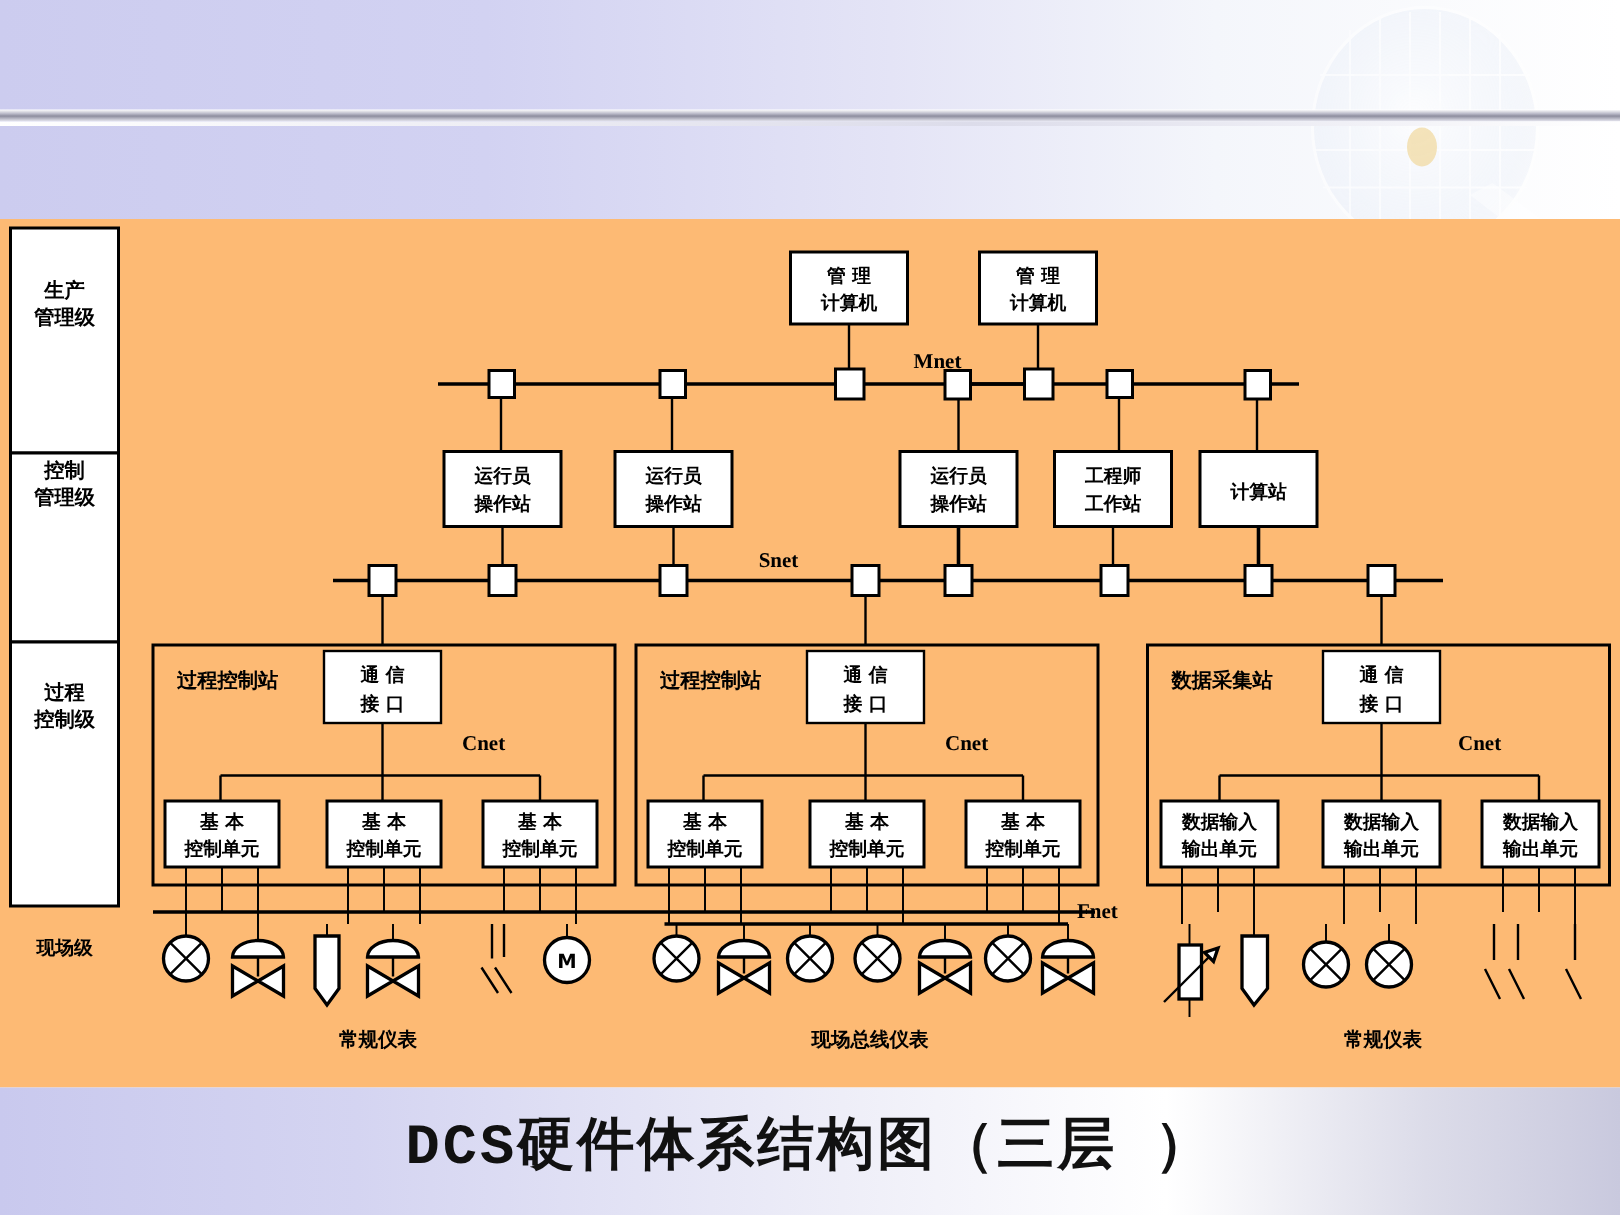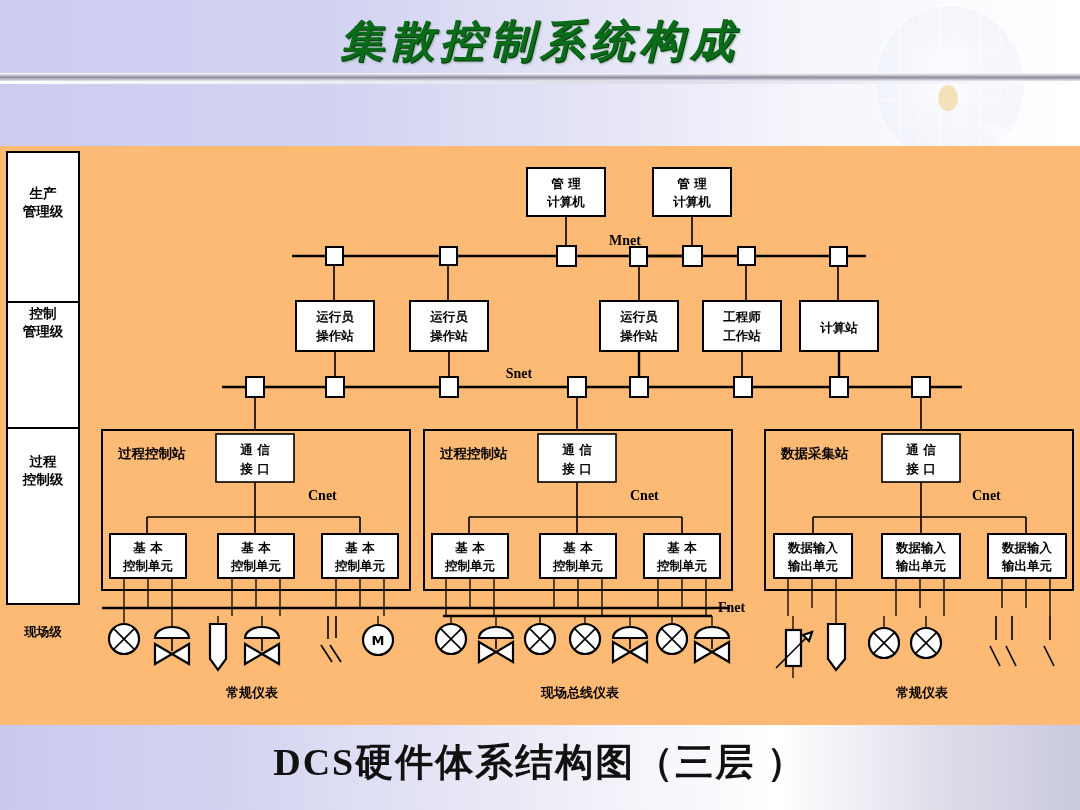--- a/index.html
+++ b/index.html
@@ -37,21 +37,21 @@
     text-shadow:1px 1px 0 #063f0d, 2px 2px 2px rgba(0,80,0,.30);
   }
 
   
   #caption-band{
     position:absolute; left:0; top:725px; width:1080px; height:85px;
     background:linear-gradient(to right,#c9c9ee 0%,#d4d4f1 22%,#eeeef8 52%,#ffffff 72%,#dcdce9 88%,#c9c9de 100%);
   }
   #caption-text{
     position:absolute; left:0; top:12px; width:1080px; text-align:center;
-    font-family:Liberation Serif, serif; font-size:38px; font-weight:bold;
+    font-family:Liberation Mono, monospace; font-size:38px; font-weight:bold;
     color:#111; letter-spacing:2px;
   }
 
   
   #diagram{
     position:absolute; left:0; top:146px; width:1080px; height:579px;
     background:#fdba74;
   }
   #diagram svg{ display:block; }
 
@@ -95,21 +95,20 @@
       <path d="M50 70 L190 70"></path>
         <path d="M46 95 L194 95"></path>
         <path d="M46 120 L194 120"></path>
         <path d="M52 145 L188 145"></path>
     </g>
     <ellipse cx="118" cy="118" rx="10" ry="13" fill="#e8b94a" opacity=".75"></ellipse>
     <path d="M150 150 L235 215 L250 205 L165 142 Z" fill="#ffffff" opacity=".55"></path>
   </svg>
   <div id="header-rule"></div>
   <div id="header-rule2"></div>
-  <div id="page-title">集散控制系统构成</div>
 </div>
 
 <div id="diagram">
 <svg width="1080" height="579" viewBox="0 0 1080 579" xmlns="http://www.w3.org/2000/svg">
 
   <g>
     <rect class="box" x="7" y="6" width="72" height="150"></rect>
     <text class="lbl lbl-cn13" x="43" y="52" text-anchor="middle">生产</text>
     <text class="lbl lbl-cn13" x="43" y="70" text-anchor="middle">管理级</text>
 

